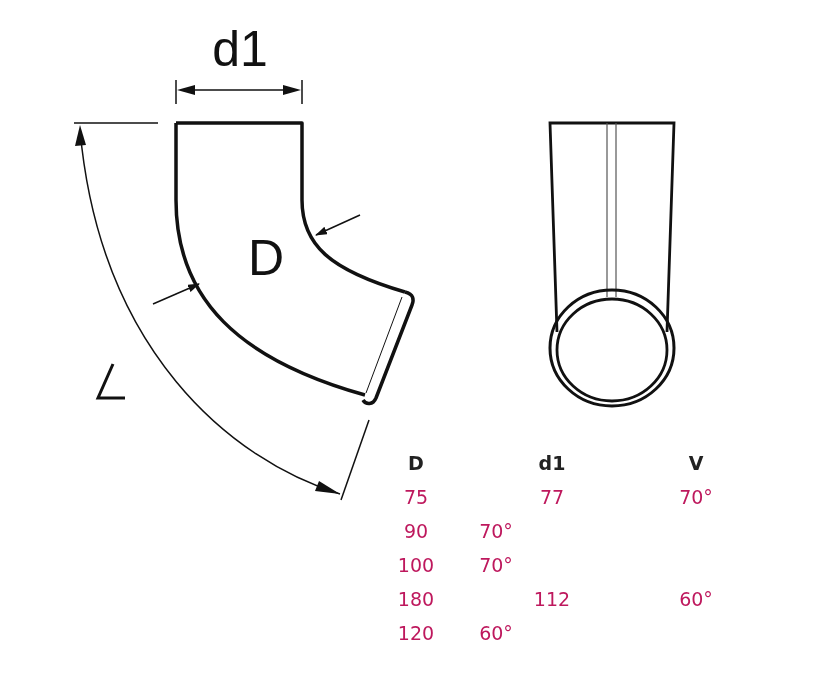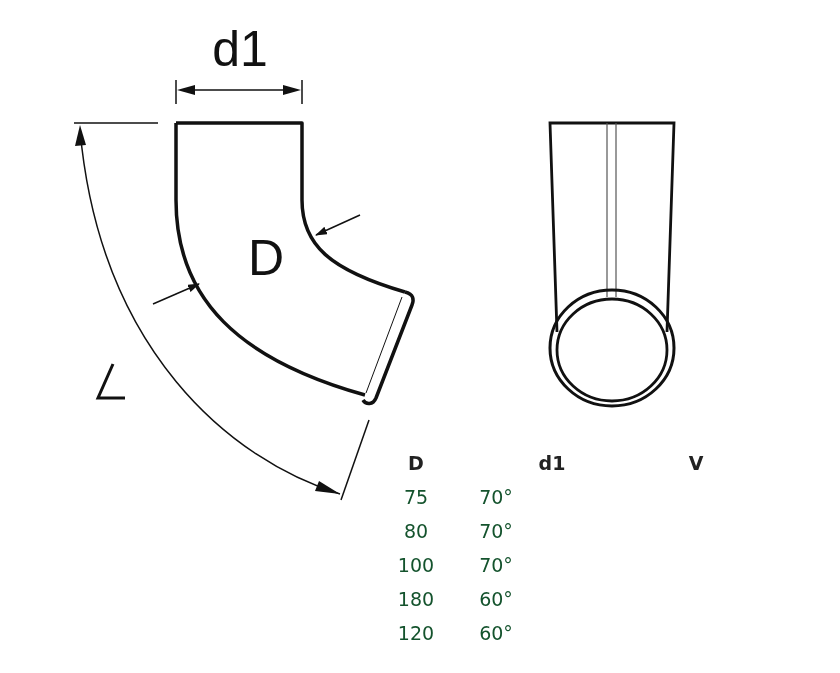--- a/index.html
+++ b/index.html
@@ -1,21 +1,21 @@
 <!DOCTYPE html>
 <html><head>
 <meta charset="utf-8">
 <style>
   html, body { margin: 0; padding: 0; background: #ffffff; }
   body { width: 840px; height: 673px; position: relative; overflow: hidden; font-family: "DejaVu Sans", sans-serif; color: #222; }
   svg { position: absolute; left: 0; top: 0; }
   .lbl-big { font-family: "Liberation Sans", sans-serif; font-size: 50px; fill: #111; }
   .tbl { position: absolute; left: 380px; top: 446px; width: 360px; }
   .row { display: flex; height: 34px; align-items: center; }
-  .c { font-size: 19px; color: #14532d; text-align: center; }
+  .c { font-size: 19px; color: #be185d; text-align: center; }
   .c0 { width: 72px; }
   .c1 { width: 200px; padding-left: 0; }
   .c2 { width: 88px; }
   .hdr .c { font-weight: bold; color: #222; }
 </style>
 </head>
 <body>
 
 <svg width="840" height="673" viewBox="0 0 840 673">
   <defs>
@@ -65,31 +65,33 @@
 </svg>
 
 <div class="tbl">
   <div class="row hdr">
     <div class="c c0">D</div>
     <div class="c c1">d1</div>
     <div class="c c2">V</div>
   </div>
   <div class="row">
     <div class="c c0">75</div>
+    <div class="c c1">77</div>
     <div class="c c2">70°</div>
   </div>
   <div class="row">
-    <div class="c c0">80</div>
+    <div class="c c0">90</div>
     <div class="c c2">70°</div>
   </div>
   <div class="row">
     <div class="c c0">100</div>
     <div class="c c2">70°</div>
   </div>
   <div class="row">
     <div class="c c0">180</div>
+    <div class="c c1">112</div>
     <div class="c c2">60°</div>
   </div>
   <div class="row">
     <div class="c c0">120</div>
     <div class="c c2">60°</div>
   </div>
 </div>
 
 </body></html>

